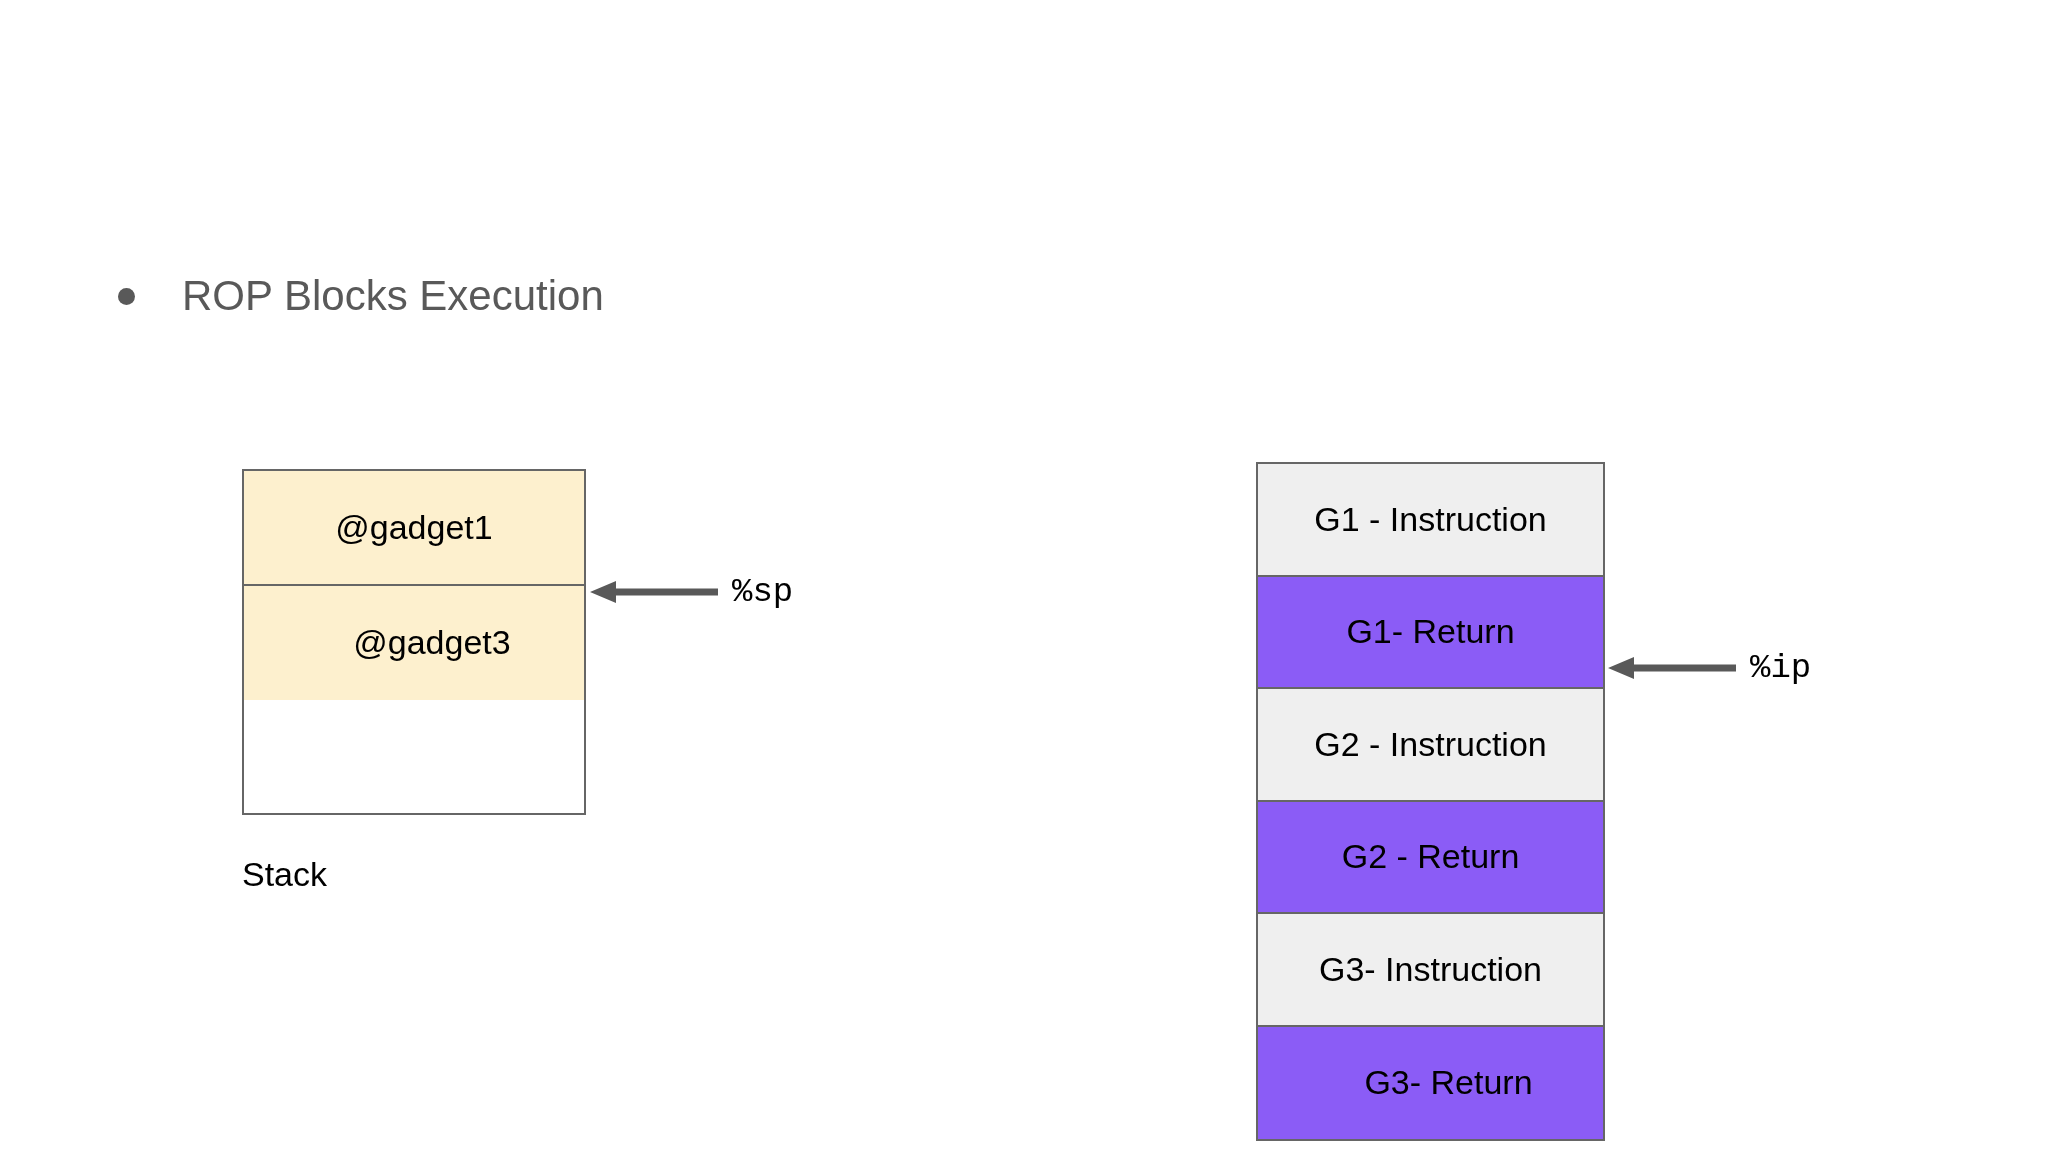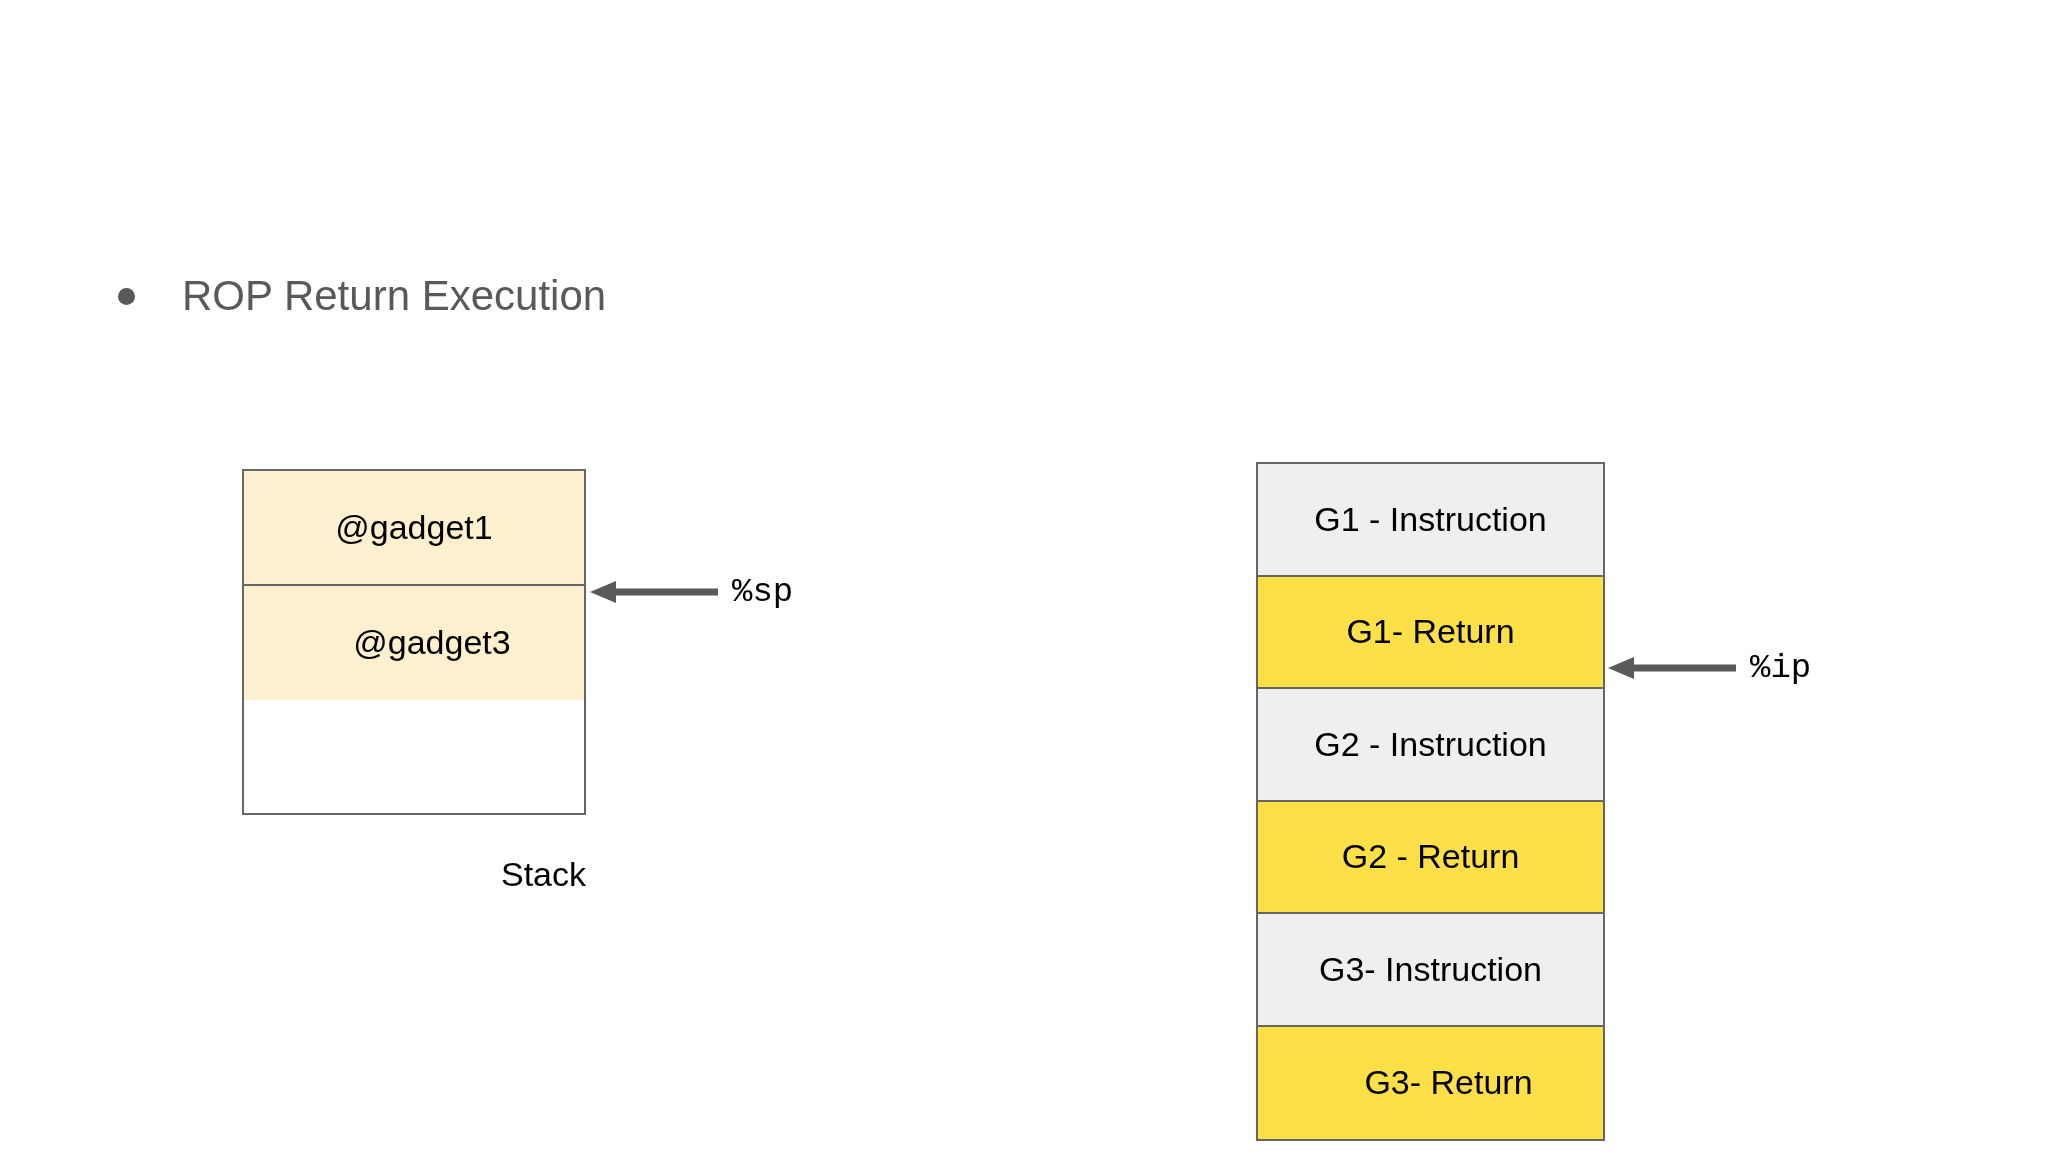--- a/index.html
+++ b/index.html
@@ -103,34 +103,34 @@
   #gadget-column {
     left: 1256px;
     top: 462px;
     width: 349px;
     height: 679px;
   }
   #gadget-column .box-row {
     height: 127px;
   }
   .fill-gray { background: #efefef; }
-  .fill-blue { background: #fde047; }
+  .fill-blue { background: #8b5cf6; }
 
   
   .caption {
     position: absolute;
     font-size: 34px;
     color: #000000;
     white-space: nowrap;
   }
   #stack-caption {
     left: 242px;
     top: 855px;
     width: 344px;
-    text-align: right;
+    text-align: left;
   }
 
   
   .pointer {
     position: absolute;
     display: flex;
     align-items: center;
   }
   .pointer svg { display: block; }
   .pointer-label {
@@ -151,21 +151,21 @@
 </style>
 </head>
 <body>
 
 <div id="slide">
 
 
   <div class="bullet-list">
     <div class="bullet-row">
       <span class="bullet-dot"></span>
-      <span class="bullet-text">ROP Return Execution</span>
+      <span class="bullet-text">ROP Blocks Execution</span>
     </div>
   </div>
 
   <div class="box-col" id="stack-column">
     <div class="box-row">@gadget1</div>
     <div class="box-row">@gadget3</div>
   </div>
 
   <div class="caption" id="stack-caption">Stack</div>
 

